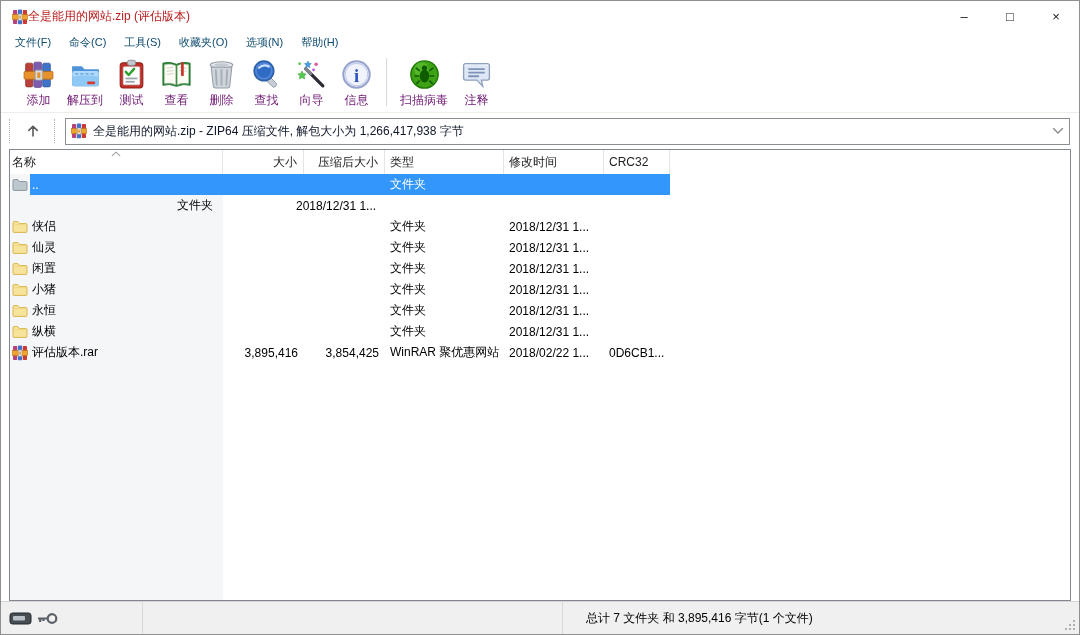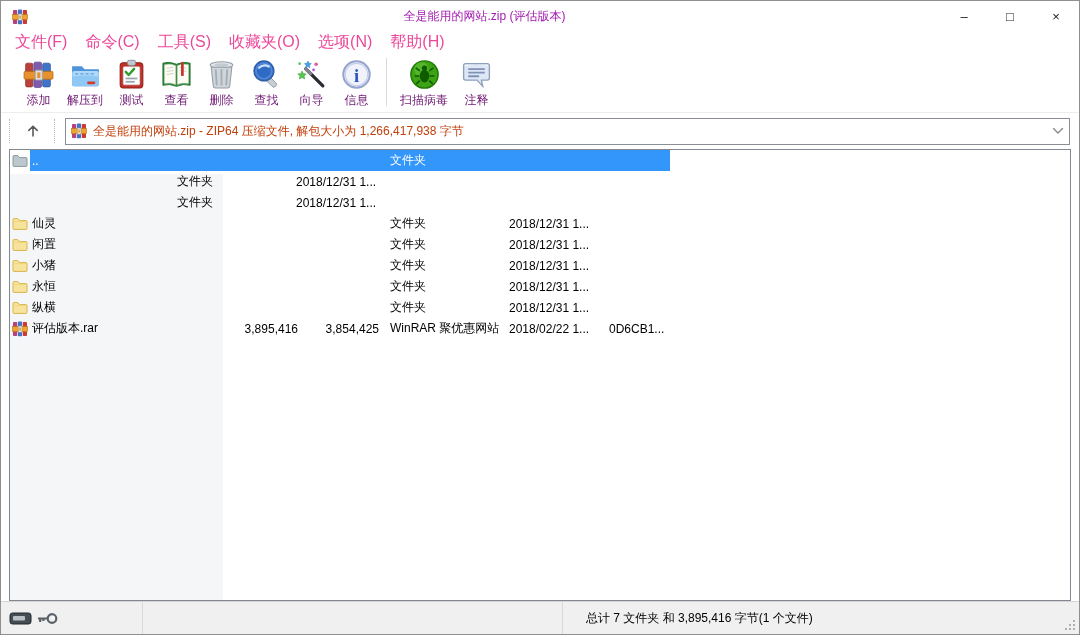--- a/index.html
+++ b/index.html
@@ -2,42 +2,42 @@
 <html><head>
 <meta charset="utf-8">
 <style>
   * { margin:0; padding:0; box-sizing:border-box; }
   html,body { width:1080px; height:635px; font-family:"Liberation Sans","DejaVu Sans",sans-serif; }
   .window { width:1080px; height:635px; border:1px solid #8f8f8f; background:#fff; display:flex; flex-direction:column; overflow:hidden; }
 
   
   .titlebar { height:31px; display:flex; align-items:center; background:#fff; flex:0 0 auto; }
   .titlebar .app-ico { margin-left:11px; width:16px; height:16px; flex:0 0 auto; }
-  .titlebar .title { font-size:12px; color:#a21caf; flex:1 1 auto; white-space:nowrap;text-align:center; }
+  .titlebar .title { font-size:12px; color:#b91c1c; flex:1 1 auto; white-space:nowrap; }
   .winbtn { width:46px; height:31px; display:flex; align-items:center; justify-content:center; font-size:13px; color:#1a1a1a; cursor:default; }
 
   
   .menubar { height:21px; display:flex; align-items:center; padding-left:5px; background:#fff; flex:0 0 auto; }
-  .menu-item { font-size:16px; color:#ec4899; padding:2px 9px; white-space:nowrap; }
+  .menu-item { font-size:11px; color:#0c4a6e; padding:2px 9px; white-space:nowrap; }
 
   
   .toolbar { height:60px; display:flex; align-items:flex-start; padding:3px 0 0 16px; background:#fff; border-bottom:1px solid #ededed; flex:0 0 auto; }
   .tool-btn { display:flex; flex-direction:column; align-items:center; padding:2px 5px 0 5px; margin-right:2px; border-radius:3px; }
   .tool-btn .ticon { width:33px; height:33px; }
   .tool-btn .ticon svg { width:33px; height:33px; display:block; }
   .tool-btn .tlabel { font-size:12px; color:#701a75; margin-top:1px; white-space:nowrap; }
   .tool-sep { width:1px; align-self:stretch; margin:2px 8px 6px 6px; background:#d9d9d9; }
 
   
   .addressrow { height:36px; display:flex; align-items:center; background:#fff; flex:0 0 auto; }
   .grip { width:5px; height:24px; border-left:1px dotted #b3b3b3; margin-left:8px; }
   .up-btn { width:30px; height:26px; display:flex; align-items:center; justify-content:center; border-radius:2px; margin:0 6px 0 4px; }
   .combobox { flex:1 1 auto; height:27px; border:1px solid #8a8f96; margin:0 9px 0 6px; display:flex; align-items:center; background:#fff; }
   .combobox .cicon { width:16px; height:16px; margin:0 6px 0 5px; flex:0 0 auto; }
-  .combobox .ctext { font-size:12px; color:#c2410c; flex:1 1 auto; white-space:nowrap; overflow:hidden; }
+  .combobox .ctext { font-size:12px; color:#0f172a; flex:1 1 auto; white-space:nowrap; overflow:hidden; }
   .combobox .chev { width:22px; display:flex; justify-content:center; align-items:center; align-self:stretch; }
 
   
   .listpanel { flex:1 1 auto; margin:0 8px; border:1px solid #828790; background:#fff; position:relative; overflow:hidden; }
   .col-band { position:absolute; left:0; top:24px; bottom:0; width:213px; background:#f5f6f8; z-index:0; }
   .lheader { position:relative; z-index:2; height:24px; display:flex; background:#fff; font-size:12px; color:#222; }
   .hcell { display:flex; align-items:center; padding-left:5px; border-right:1px solid #e4e4e4; position:relative; }
   .hcell.r { justify-content:flex-end; padding-right:6px; }
   .sortmark { position:absolute; top:1px; left:50%; transform:translateX(-50%); line-height:0; }
   .rows { position:relative; z-index:1; }
@@ -241,20 +241,45 @@
       <span class="chev" id="chevIco">
           <svg viewBox="0 0 12 8" width="12" height="8">
             <path d="M1.5 1.5 L6 6 L10.5 1.5" stroke="#8a8a8a" stroke-width="1.4" fill="none" stroke-linecap="round"></path>
           </svg>
         </span>
     </div>
   </div>
 
   <div class="listpanel">
     <div class="col-band"></div>
+    <div class="lheader">
+        <div class="hcell c-name">
+          <span class="sortmark">
+            <svg viewBox="0 0 12 6" width="11" height="6">
+              <path d="M1.5 5 L6 1 L10.5 5" stroke="#9a9a9a" stroke-width="1.1" fill="none"></path>
+            </svg>
+          </span>
+          <span>名称</span>
+        </div>
+        <div class="hcell c-size r">
+          <span>大小</span>
+        </div>
+        <div class="hcell c-packed r">
+          <span>压缩后大小</span>
+        </div>
+        <div class="hcell c-type">
+          <span>类型</span>
+        </div>
+        <div class="hcell c-mod">
+          <span>修改时间</span>
+        </div>
+        <div class="hcell c-crc">
+          <span>CRC32</span>
+        </div>
+      </div>
     <div class="rows">
         <div class="frow selected">
           <div class="cell c-name">
             <span class="ficon">
               <svg viewBox="0 0 16 16" width="16" height="16">
                 <path d="M1 3.6 Q1 2.6 2 2.6 L5.8 2.6 L7.4 4.6 L14 4.6 Q15 4.6 15 5.6 L15 12.4 Q15 13.4 14 13.4 L2 13.4 Q1 13.4 1 12.4 Z" fill="#bcc8ce" stroke="#8a999f" stroke-width="1"></path>
               </svg>
             </span>
             <span>..</span>
           </div>
@@ -265,20 +290,29 @@
           <div class="cell c-crc"></div>
         </div>
         <div class="frow">
           <div class="cell c-size"></div>
           <div class="cell c-packed"></div>
           <div class="cell c-type">文件夹</div>
           <div class="cell c-mod">2018/12/31 1...</div>
           <div class="cell c-crc"></div>
         </div>
         <div class="frow">
+          <div class="cell c-name">
+            <span class="ficon">
+              <svg viewBox="0 0 16 16" width="16" height="16">
+                <path d="M1 3.6 Q1 2.6 2 2.6 L5.8 2.6 L7.4 4.6 L14 4.6 Q15 4.6 15 5.6 L15 12.4 Q15 13.4 14 13.4 L2 13.4 Q1 13.4 1 12.4 Z" fill="#f7e49c" stroke="#d9b54e" stroke-width="1"></path>
+                <path d="M1.6 5.6 L14.4 5.6" stroke="#efd87f" stroke-width="1"></path>
+              </svg>
+            </span>
+            <span>侠侣</span>
+          </div>
           <div class="cell c-size"></div>
           <div class="cell c-packed"></div>
           <div class="cell c-type">文件夹</div>
           <div class="cell c-mod">2018/12/31 1...</div>
           <div class="cell c-crc"></div>
         </div>
         <div class="frow">
           <div class="cell c-name">
             <span class="ficon">
               <svg viewBox="0 0 16 16" width="16" height="16">

